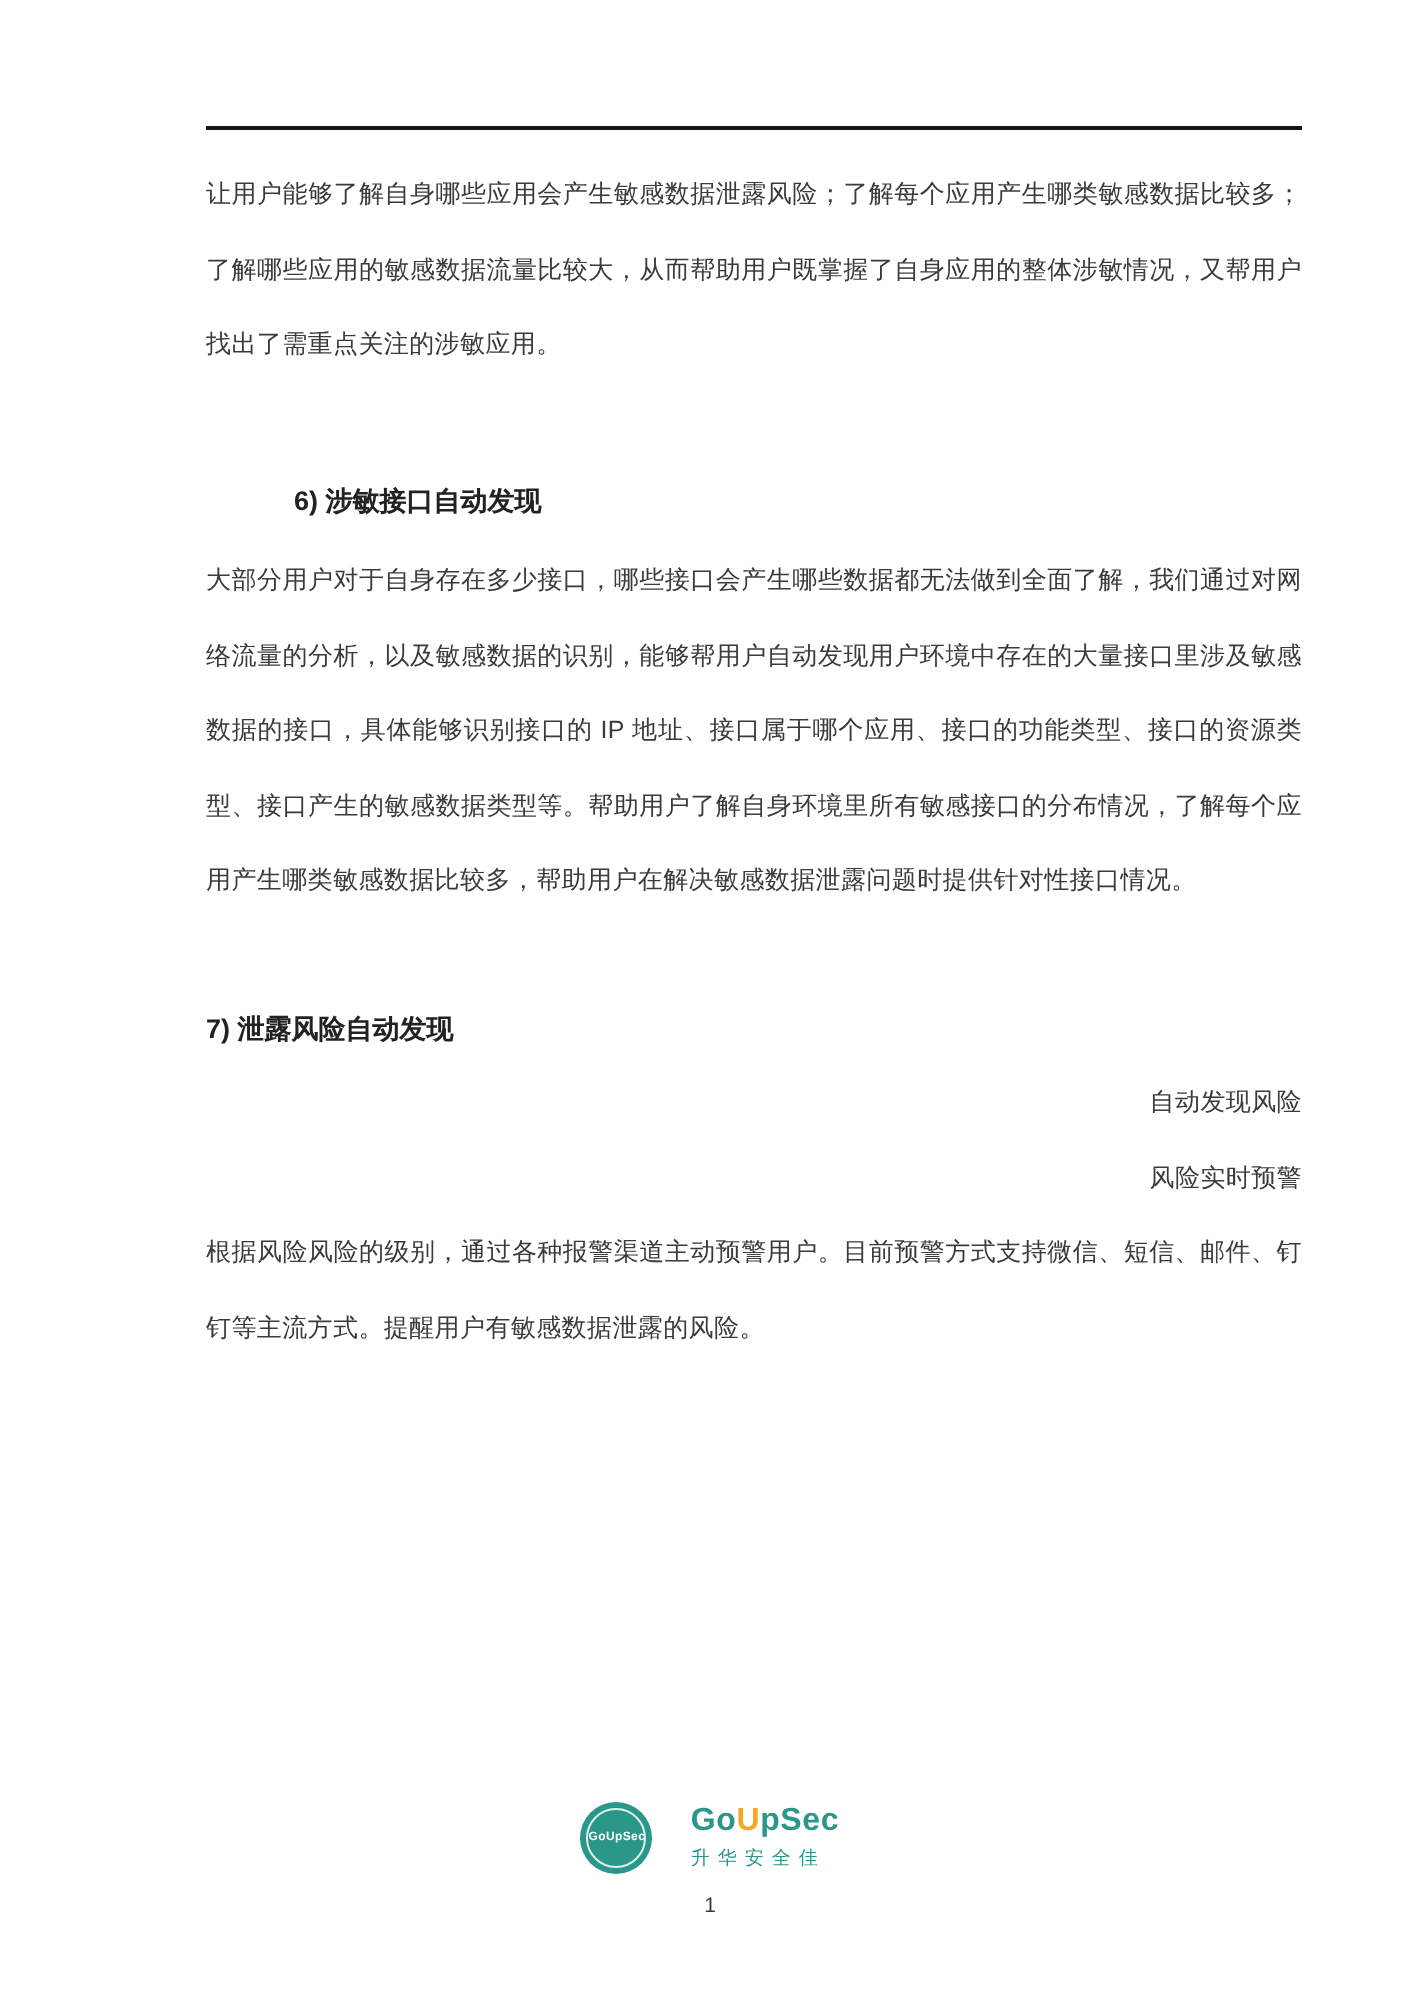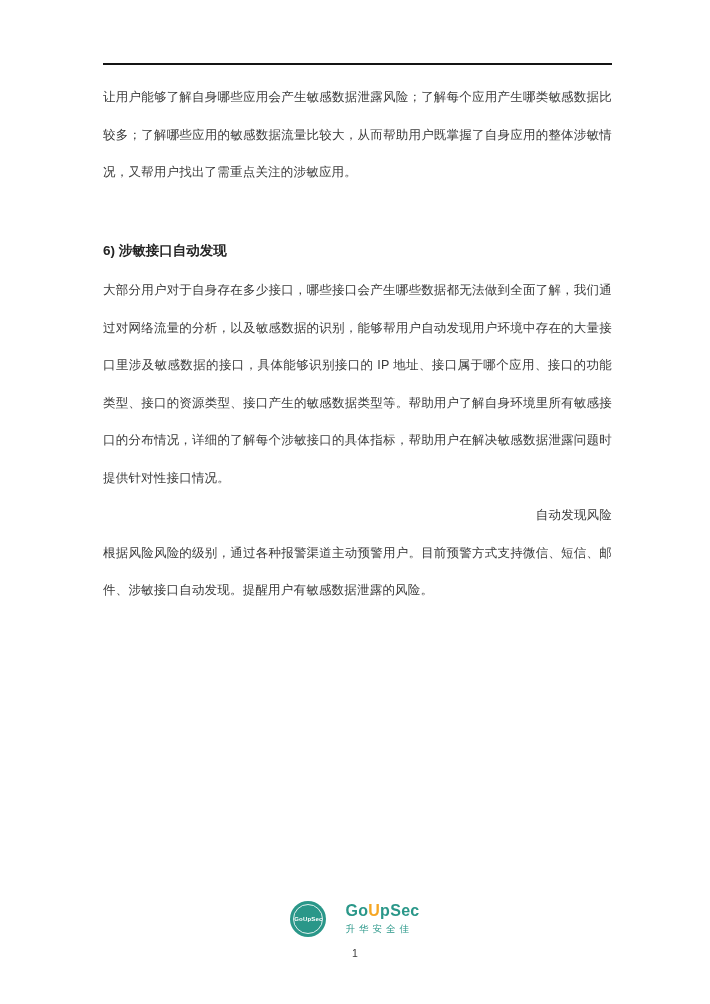--- a/index.html
+++ b/index.html
@@ -3,21 +3,21 @@
 <meta charset="utf-8">
 <style>
   html, body { margin: 0; padding: 0; background: #ffffff; }
   .page {
     position: relative;
     width: 710px;
     height: 1004px;
     margin: 0 auto;
     background: #ffffff;
     box-sizing: border-box;
-    padding: 0 98px 0 103px;
+    padding: 0 59px 0 103px;
     overflow: hidden;
     font-family: "Liberation Sans", sans-serif;
     color: #333333;
   }
   .header-rule {
     height: 0;
     border-bottom: 2px solid #141414;
     margin-top: 63px;
   }
   p.body, p.label {
@@ -31,21 +31,21 @@
   }
   p.label { text-align: right; }
   h3.sec {
     font-size: 13.5px;
     line-height: 37.5px;
     font-weight: bold;
     color: #222222;
     margin: 0;
   }
   #intro-para { margin-top: 14px; }
-  #section6-heading { margin-top: 40px; }
+  #section6-heading { margin-top: 40px; margin-left: 44px; }
   #section6-para { margin-top: 3px; }
   #section7-heading { margin-top: 36px; }
 
   .footer {
     position: absolute;
     top: 901px;
     left: 0;
     width: 710px;
     text-align: center;
   }
@@ -104,28 +104,30 @@
 <body>
 
 <div class="page">
 
   <div class="header-rule"></div>
 
   <p class="body" id="intro-para">让用户能够了解自身哪些应用会产生敏感数据泄露风险；了解每个应用产生哪类敏感数据比较多；了解哪些应用的敏感数据流量比较大，从而帮助用户既掌握了自身应用的整体涉敏情况，又帮用户找出了需重点关注的涉敏应用。</p>
 
   <h3 class="sec" id="section6-heading">6) 涉敏接口自动发现</h3>
 
-  <p class="body" id="section6-para">大部分用户对于自身存在多少接口，哪些接口会产生哪些数据都无法做到全面了解，我们通过对网络流量的分析，以及敏感数据的识别，能够帮用户自动发现用户环境中存在的大量接口里涉及敏感数据的接口，具体能够识别接口的 IP 地址、接口属于哪个应用、接口的功能类型、接口的资源类型、接口产生的敏感数据类型等。帮助用户了解自身环境里所有敏感接口的分布情况，详细的了解每个涉敏接口的具体指标，帮助用户在解决敏感数据泄露问题时提供针对性接口情况。</p>
+  <p class="body" id="section6-para">大部分用户对于自身存在多少接口，哪些接口会产生哪些数据都无法做到全面了解，我们通过对网络流量的分析，以及敏感数据的识别，能够帮用户自动发现用户环境中存在的大量接口里涉及敏感数据的接口，具体能够识别接口的 IP 地址、接口属于哪个应用、接口的功能类型、接口的资源类型、接口产生的敏感数据类型等。帮助用户了解自身环境里所有敏感接口的分布情况，了解每个应用产生哪类敏感数据比较多，帮助用户在解决敏感数据泄露问题时提供针对性接口情况。</p>
 
+  <h3 class="sec" id="section7-heading">7) 泄露风险自动发现</h3>
 
   <p class="label">自动发现风险</p>
 
 
+  <p class="label">风险实时预警</p>
 
-  <p class="body">根据风险风险的级别，通过各种报警渠道主动预警用户。目前预警方式支持微信、短信、邮件、涉敏接口自动发现。提醒用户有敏感数据泄露的风险。</p>
+  <p class="body">根据风险风险的级别，通过各种报警渠道主动预警用户。目前预警方式支持微信、短信、邮件、钉钉等主流方式。提醒用户有敏感数据泄露的风险。</p>
 
   <div class="footer">
     <div class="logo-row">
       <div class="badge">
         <span class="badge-ring"></span>
         <span class="badge-text">GoUpSec</span>
       </div>
       <div class="wordmark">
         <div class="brand"><span class="teal">Go</span><span class="orange">U</span><span class="teal">pSec</span></div>
         <div class="brand-subtitle">升华安全佳</div>

